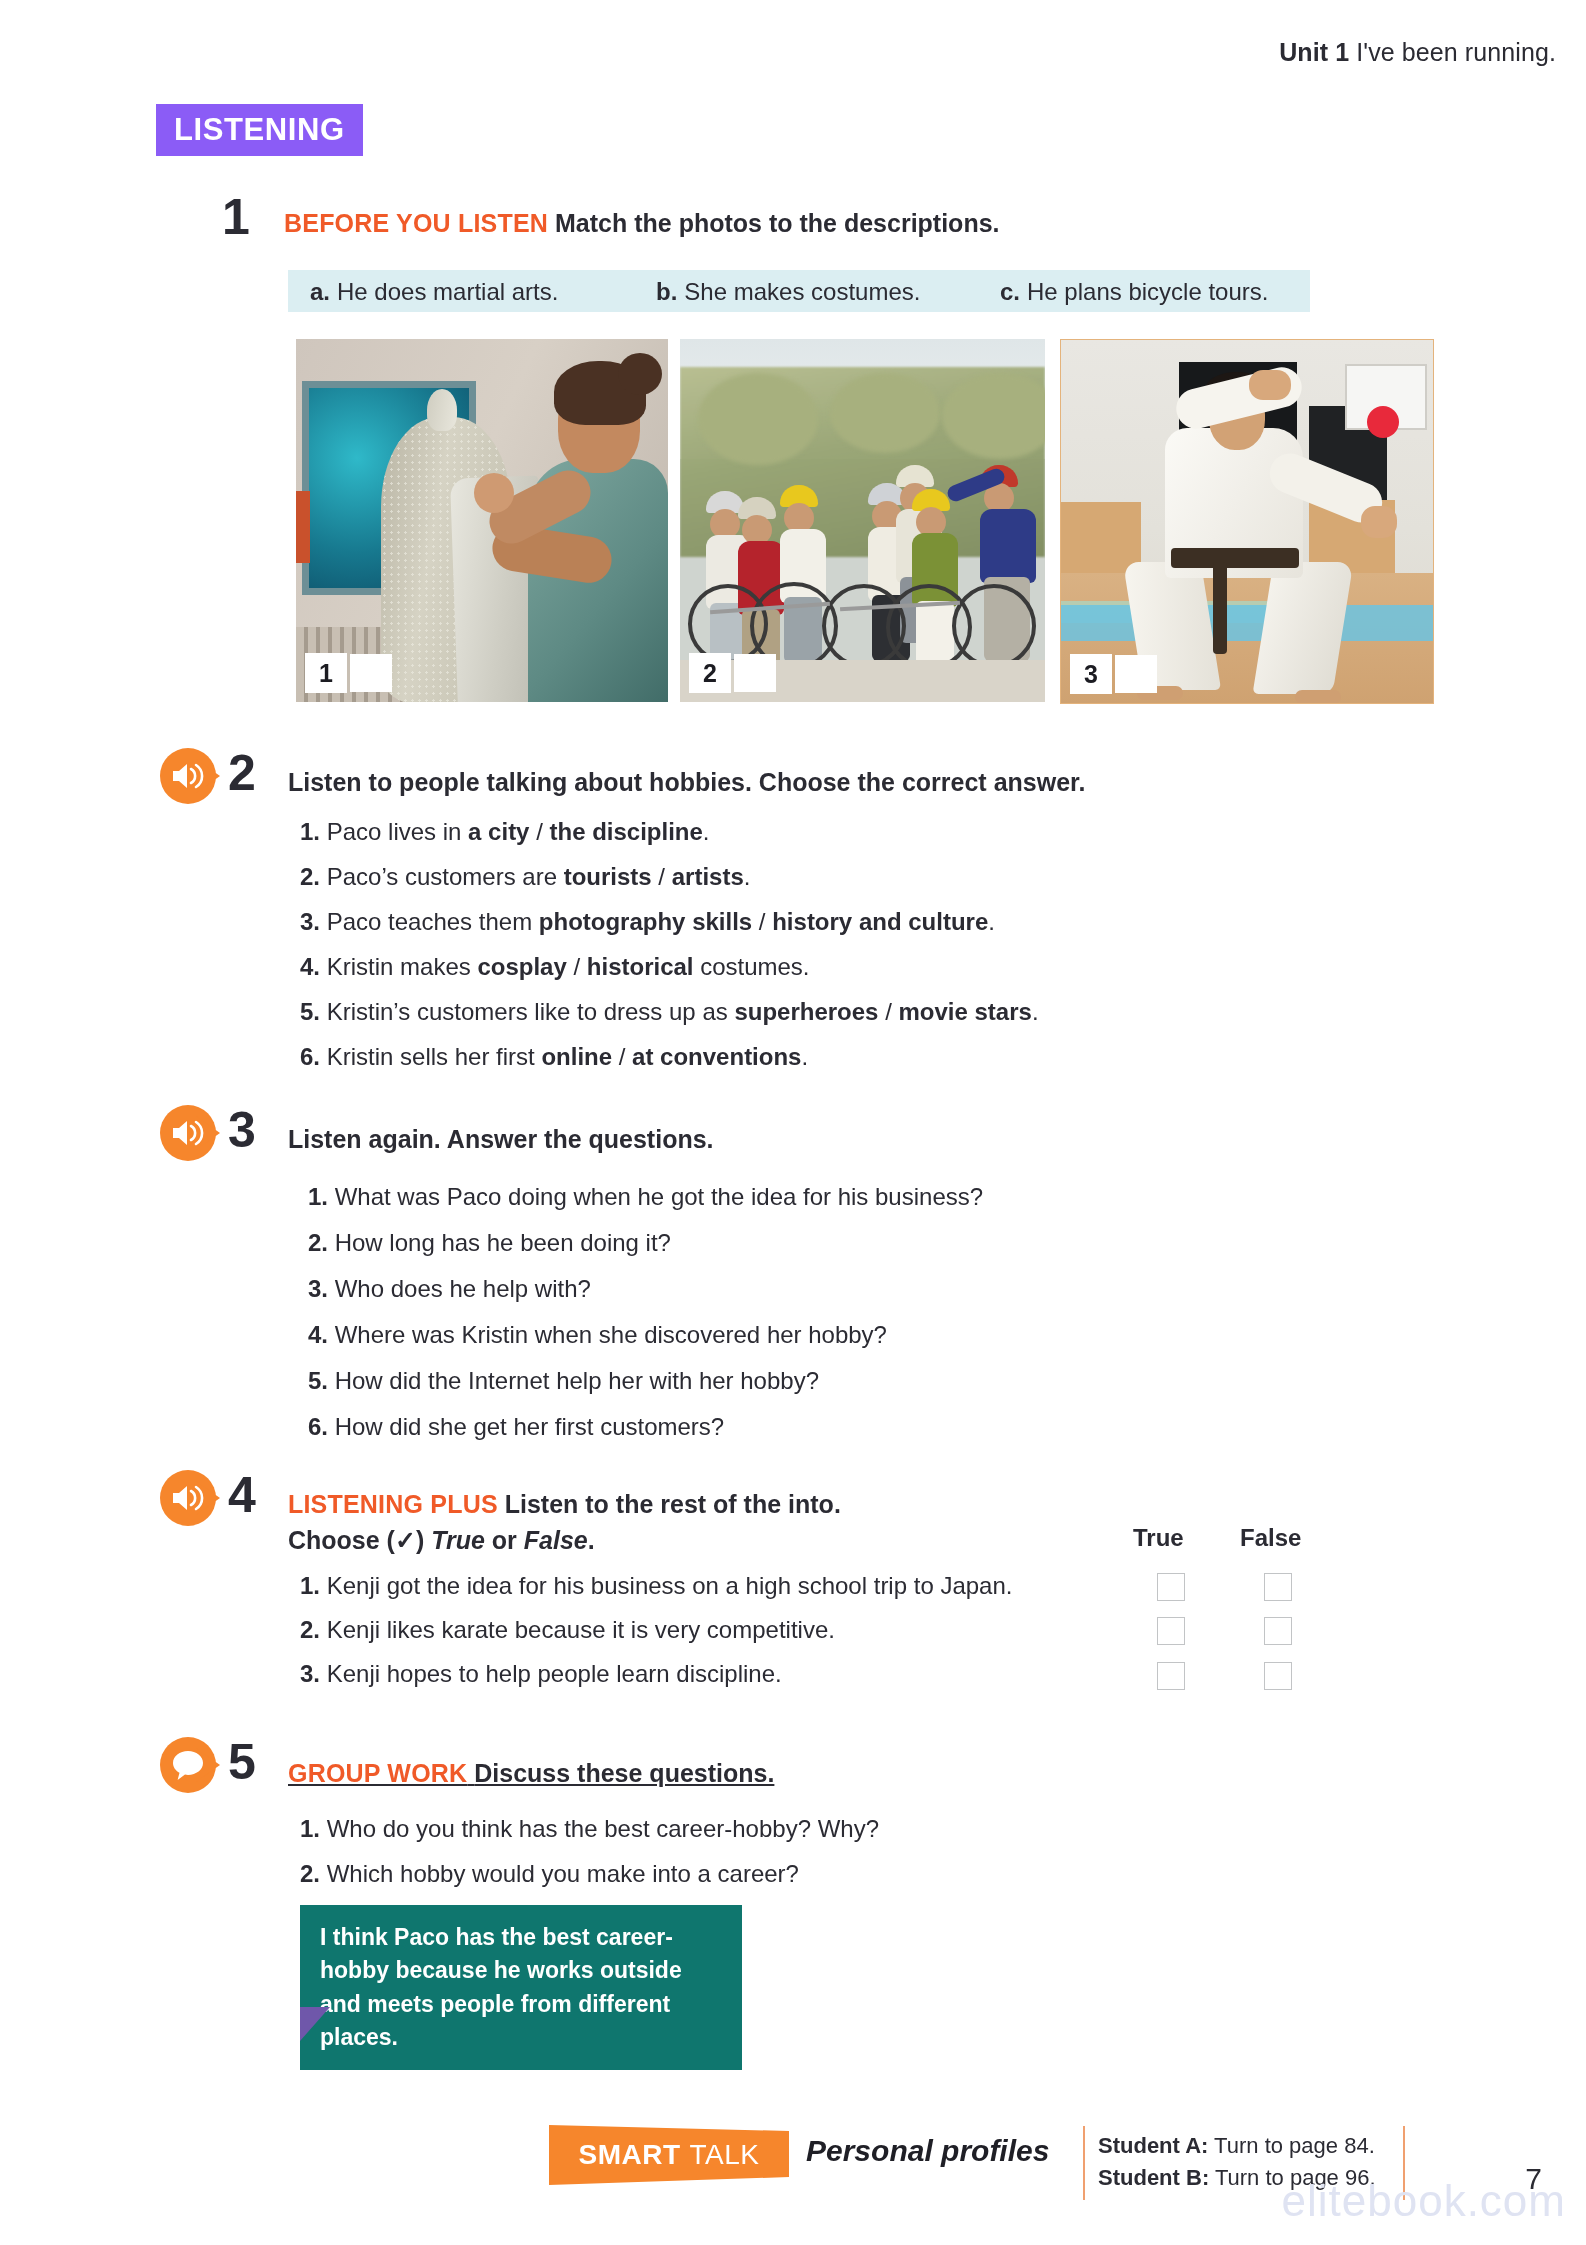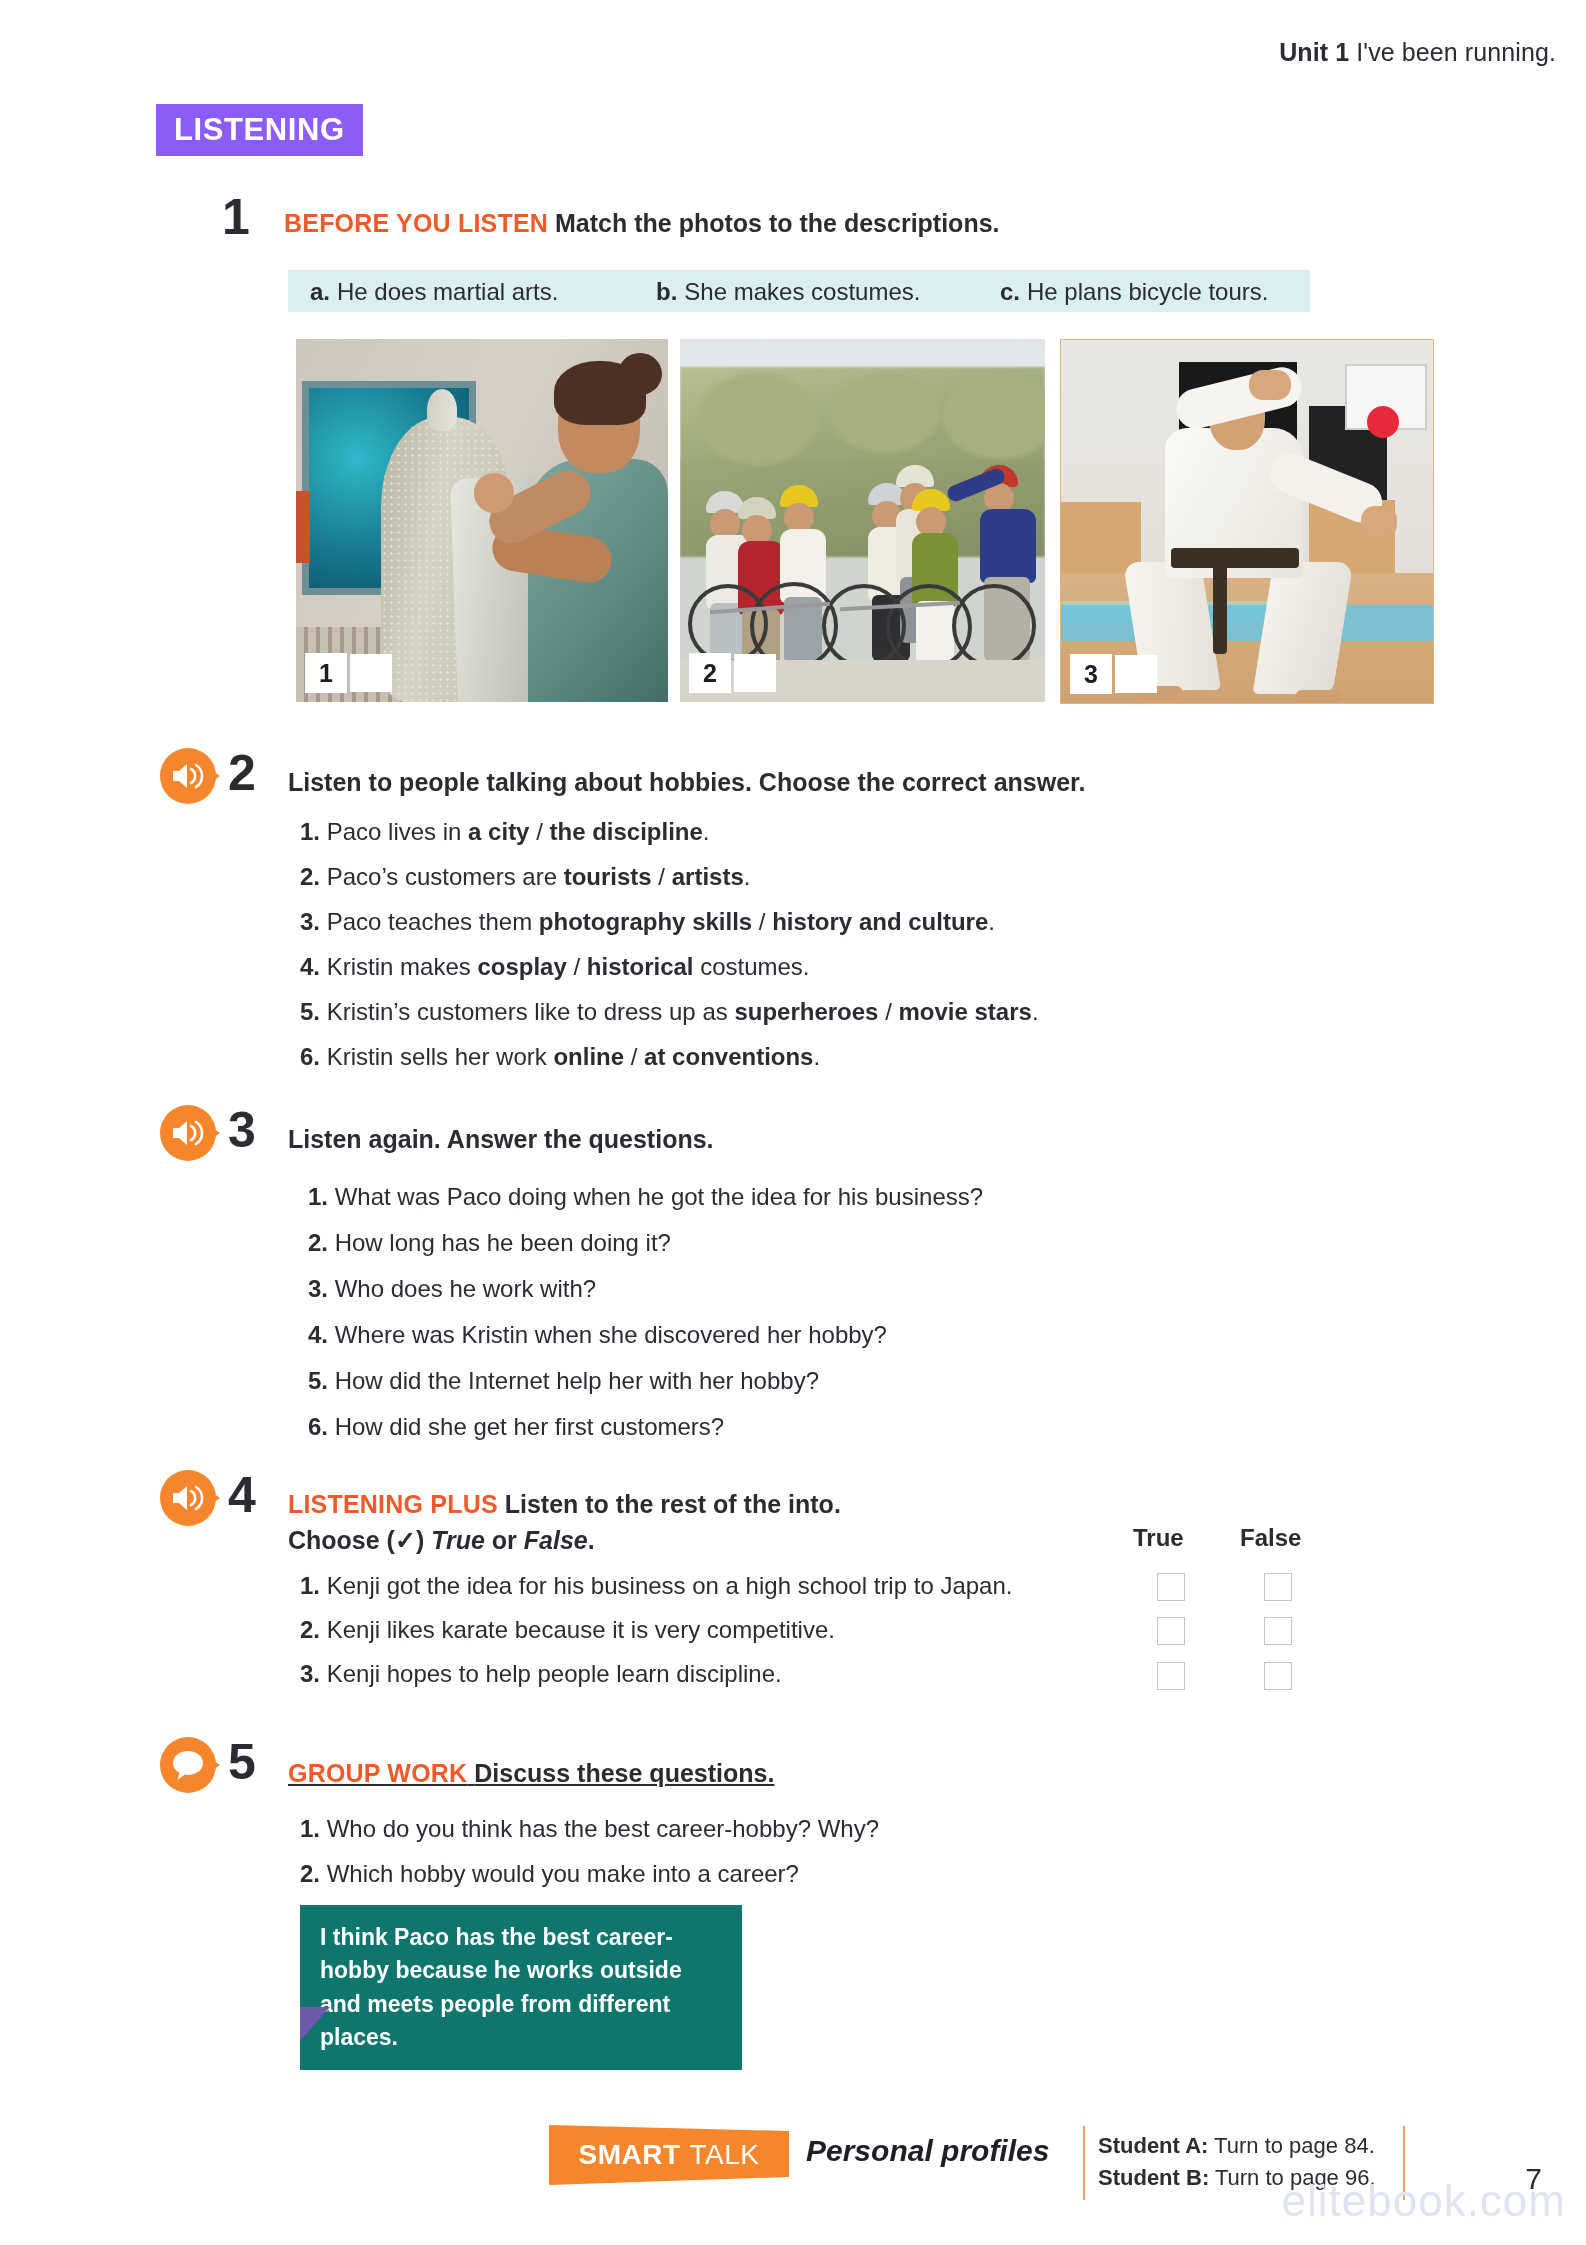--- a/index.html
+++ b/index.html
@@ -529,21 +529,21 @@
   <div class="qitem" style="margin-bottom:21px;">
     <span class="qn">4.</span>
     <span>Kristin makes </span><b>cosplay</b><span> / </span><b>historical</b><span> costumes.</span>
   </div>
   <div class="qitem" style="margin-bottom:21px;">
     <span class="qn">5.</span>
     <span>Kristin’s customers like to dress up as </span><b>superheroes</b><span> / </span><b>movie stars</b><span>.</span>
   </div>
   <div class="qitem">
     <span class="qn">6.</span>
-    <span>Kristin sells her work </span><b>online</b><span> / </span><b>at conventions</b><span>.</span>
+    <span>Kristin sells her first </span><b>online</b><span> / </span><b>at conventions</b><span>.</span>
   </div>
 </div>
 
 <div class="audio-icon" style="top:1105px; left:160px;">
   <div class="blob"></div>
   <div class="tail"></div>
   <svg width="34" height="30" viewBox="0 0 34 30">
     <path d="M2 10 h6 L16 3 v24 L8 20 H2 Z" fill="#ffffff"></path>
     <path d="M20 8 a8 8 0 0 1 0 14" stroke="#ffffff" stroke-width="2.6" fill="none" stroke-linecap="round"></path>
     <path d="M25 4 a13 13 0 0 1 0 22" stroke="#ffffff" stroke-width="2.6" fill="none" stroke-linecap="round"></path>
@@ -556,21 +556,21 @@
   <div class="qitem" style="margin-bottom:22px;">
     <span class="qn">1.</span>
     <span>What was Paco doing when he got the idea for his business?</span>
   </div>
   <div class="qitem" style="margin-bottom:22px;">
     <span class="qn">2.</span>
     <span>How long has he been doing it?</span>
   </div>
   <div class="qitem" style="margin-bottom:22px;">
     <span class="qn">3.</span>
-    <span>Who does he work with?</span>
+    <span>Who does he help with?</span>
   </div>
   <div class="qitem" style="margin-bottom:22px;">
     <span class="qn">4.</span>
     <span>Where was Kristin when she discovered her hobby?</span>
   </div>
   <div class="qitem" style="margin-bottom:22px;">
     <span class="qn">5.</span>
     <span>How did the Internet help her with her hobby?</span>
   </div>
   <div class="qitem">

